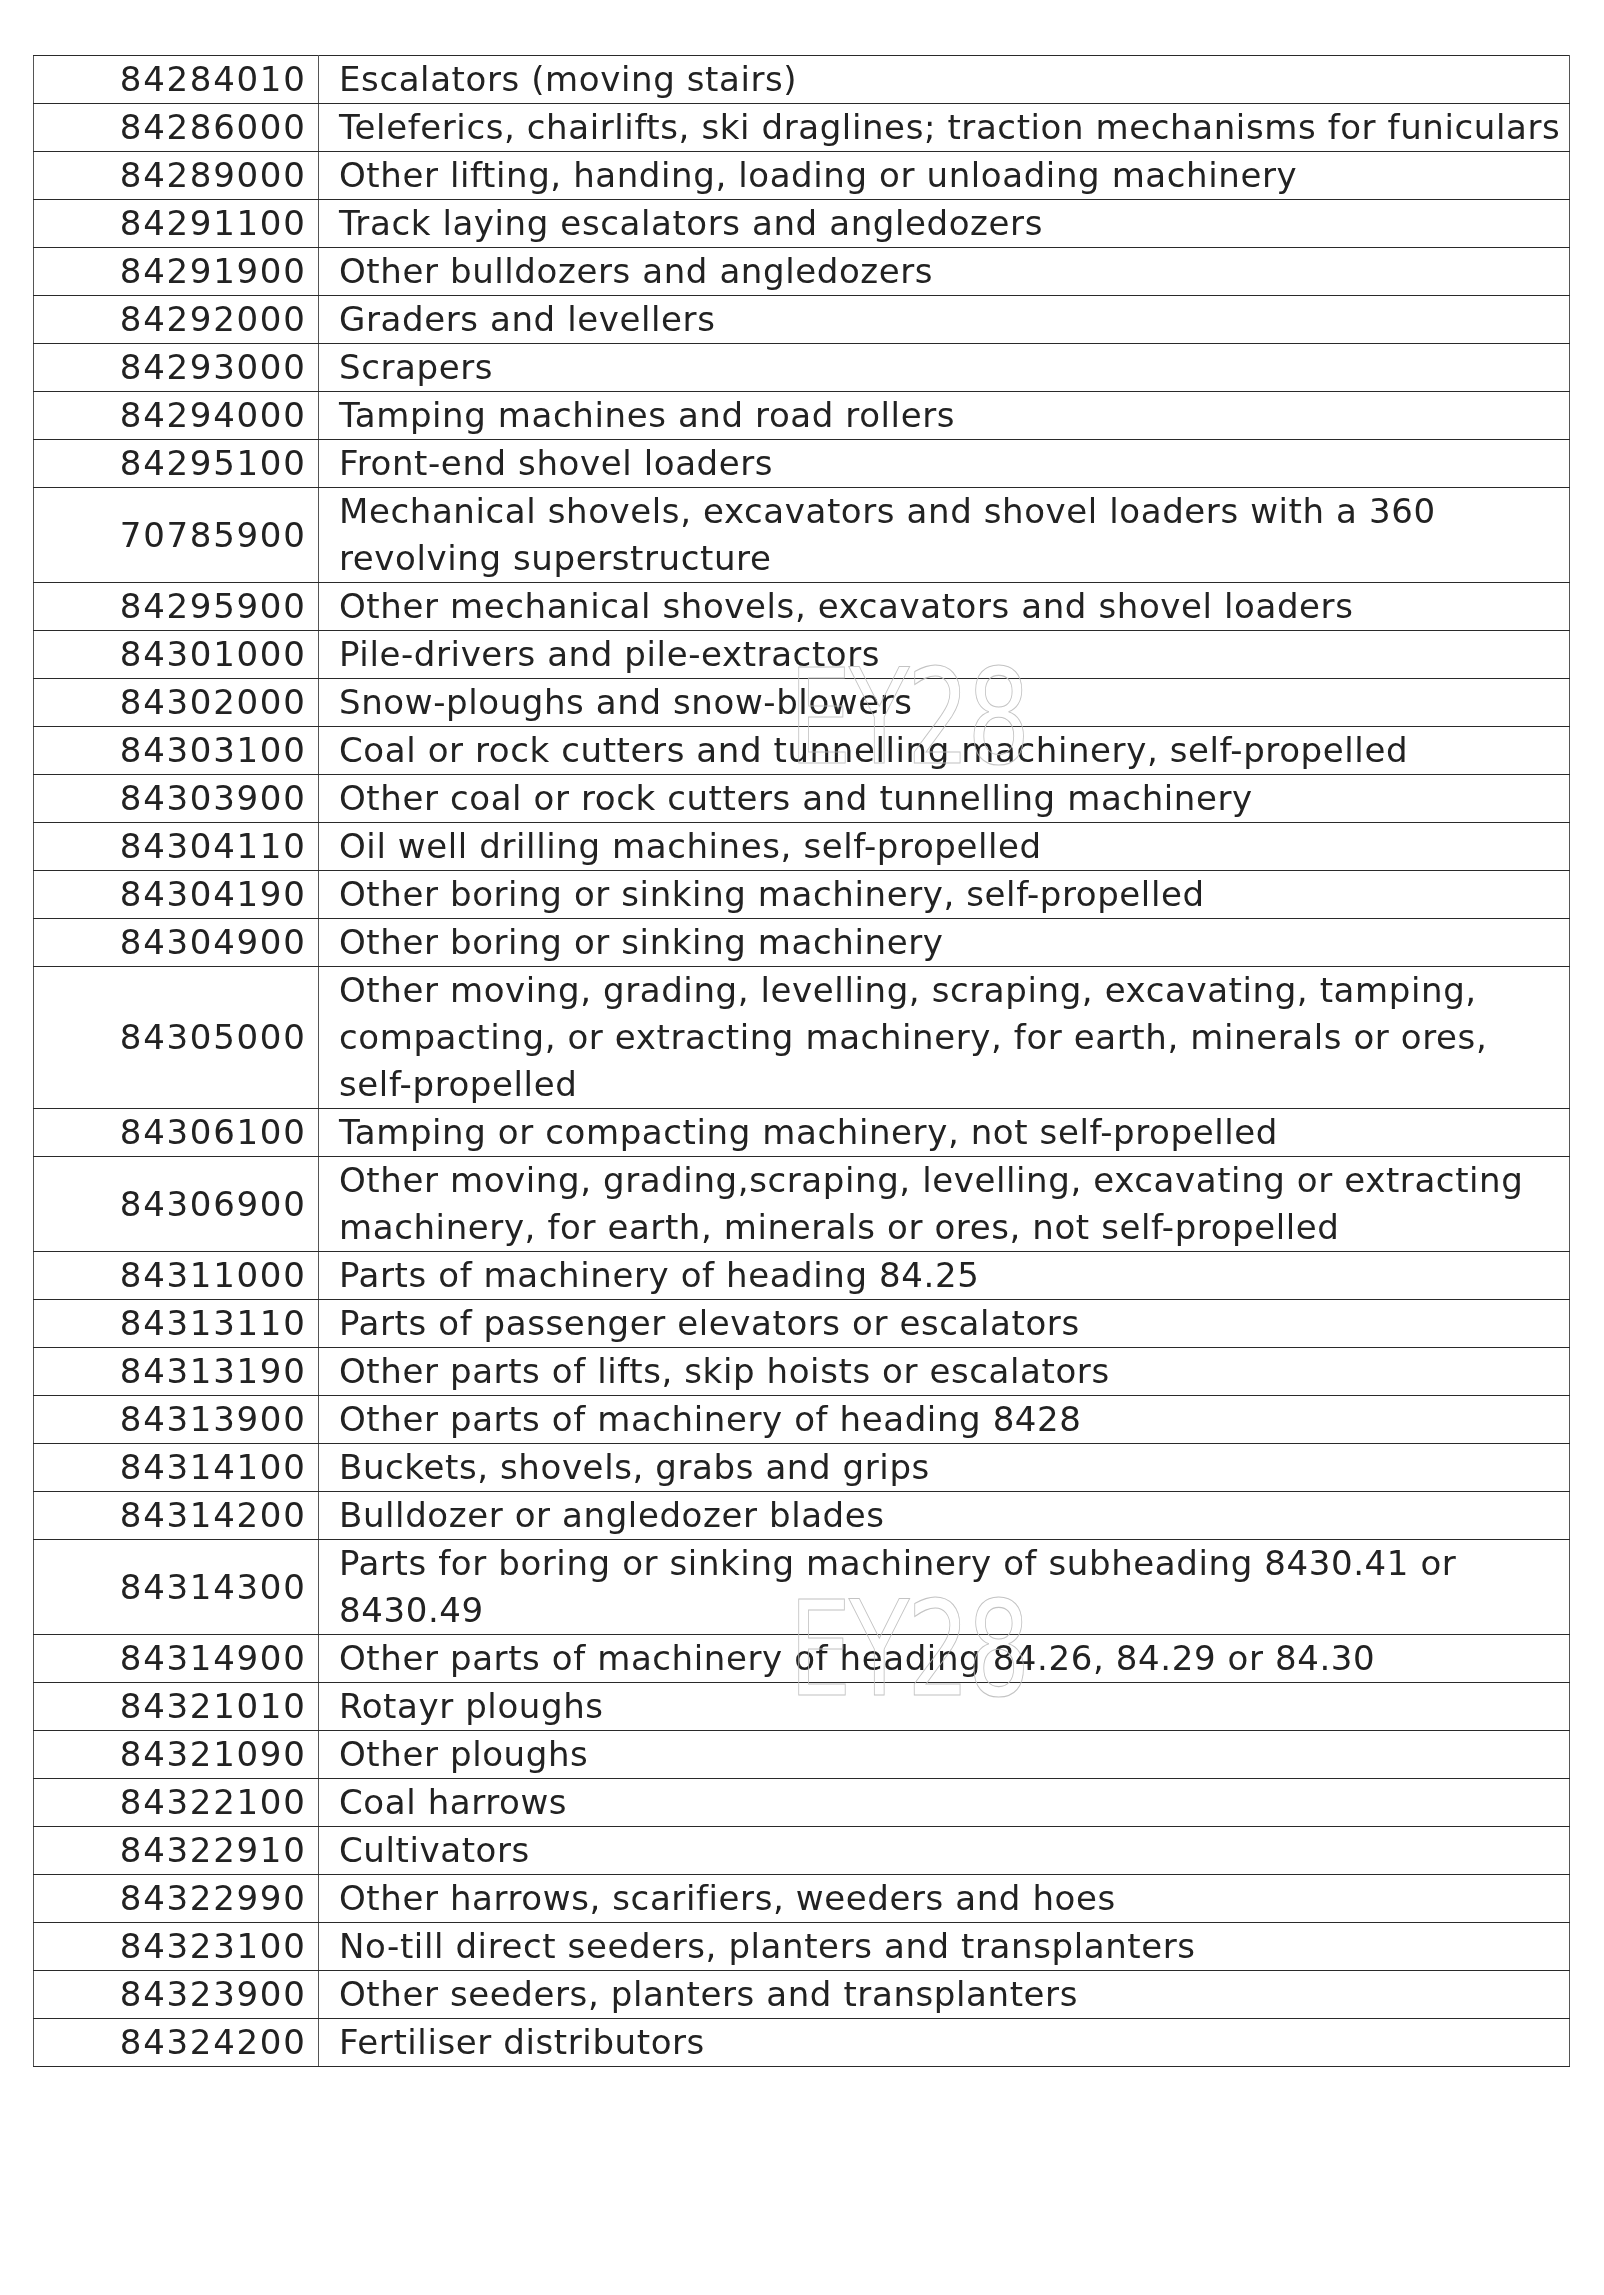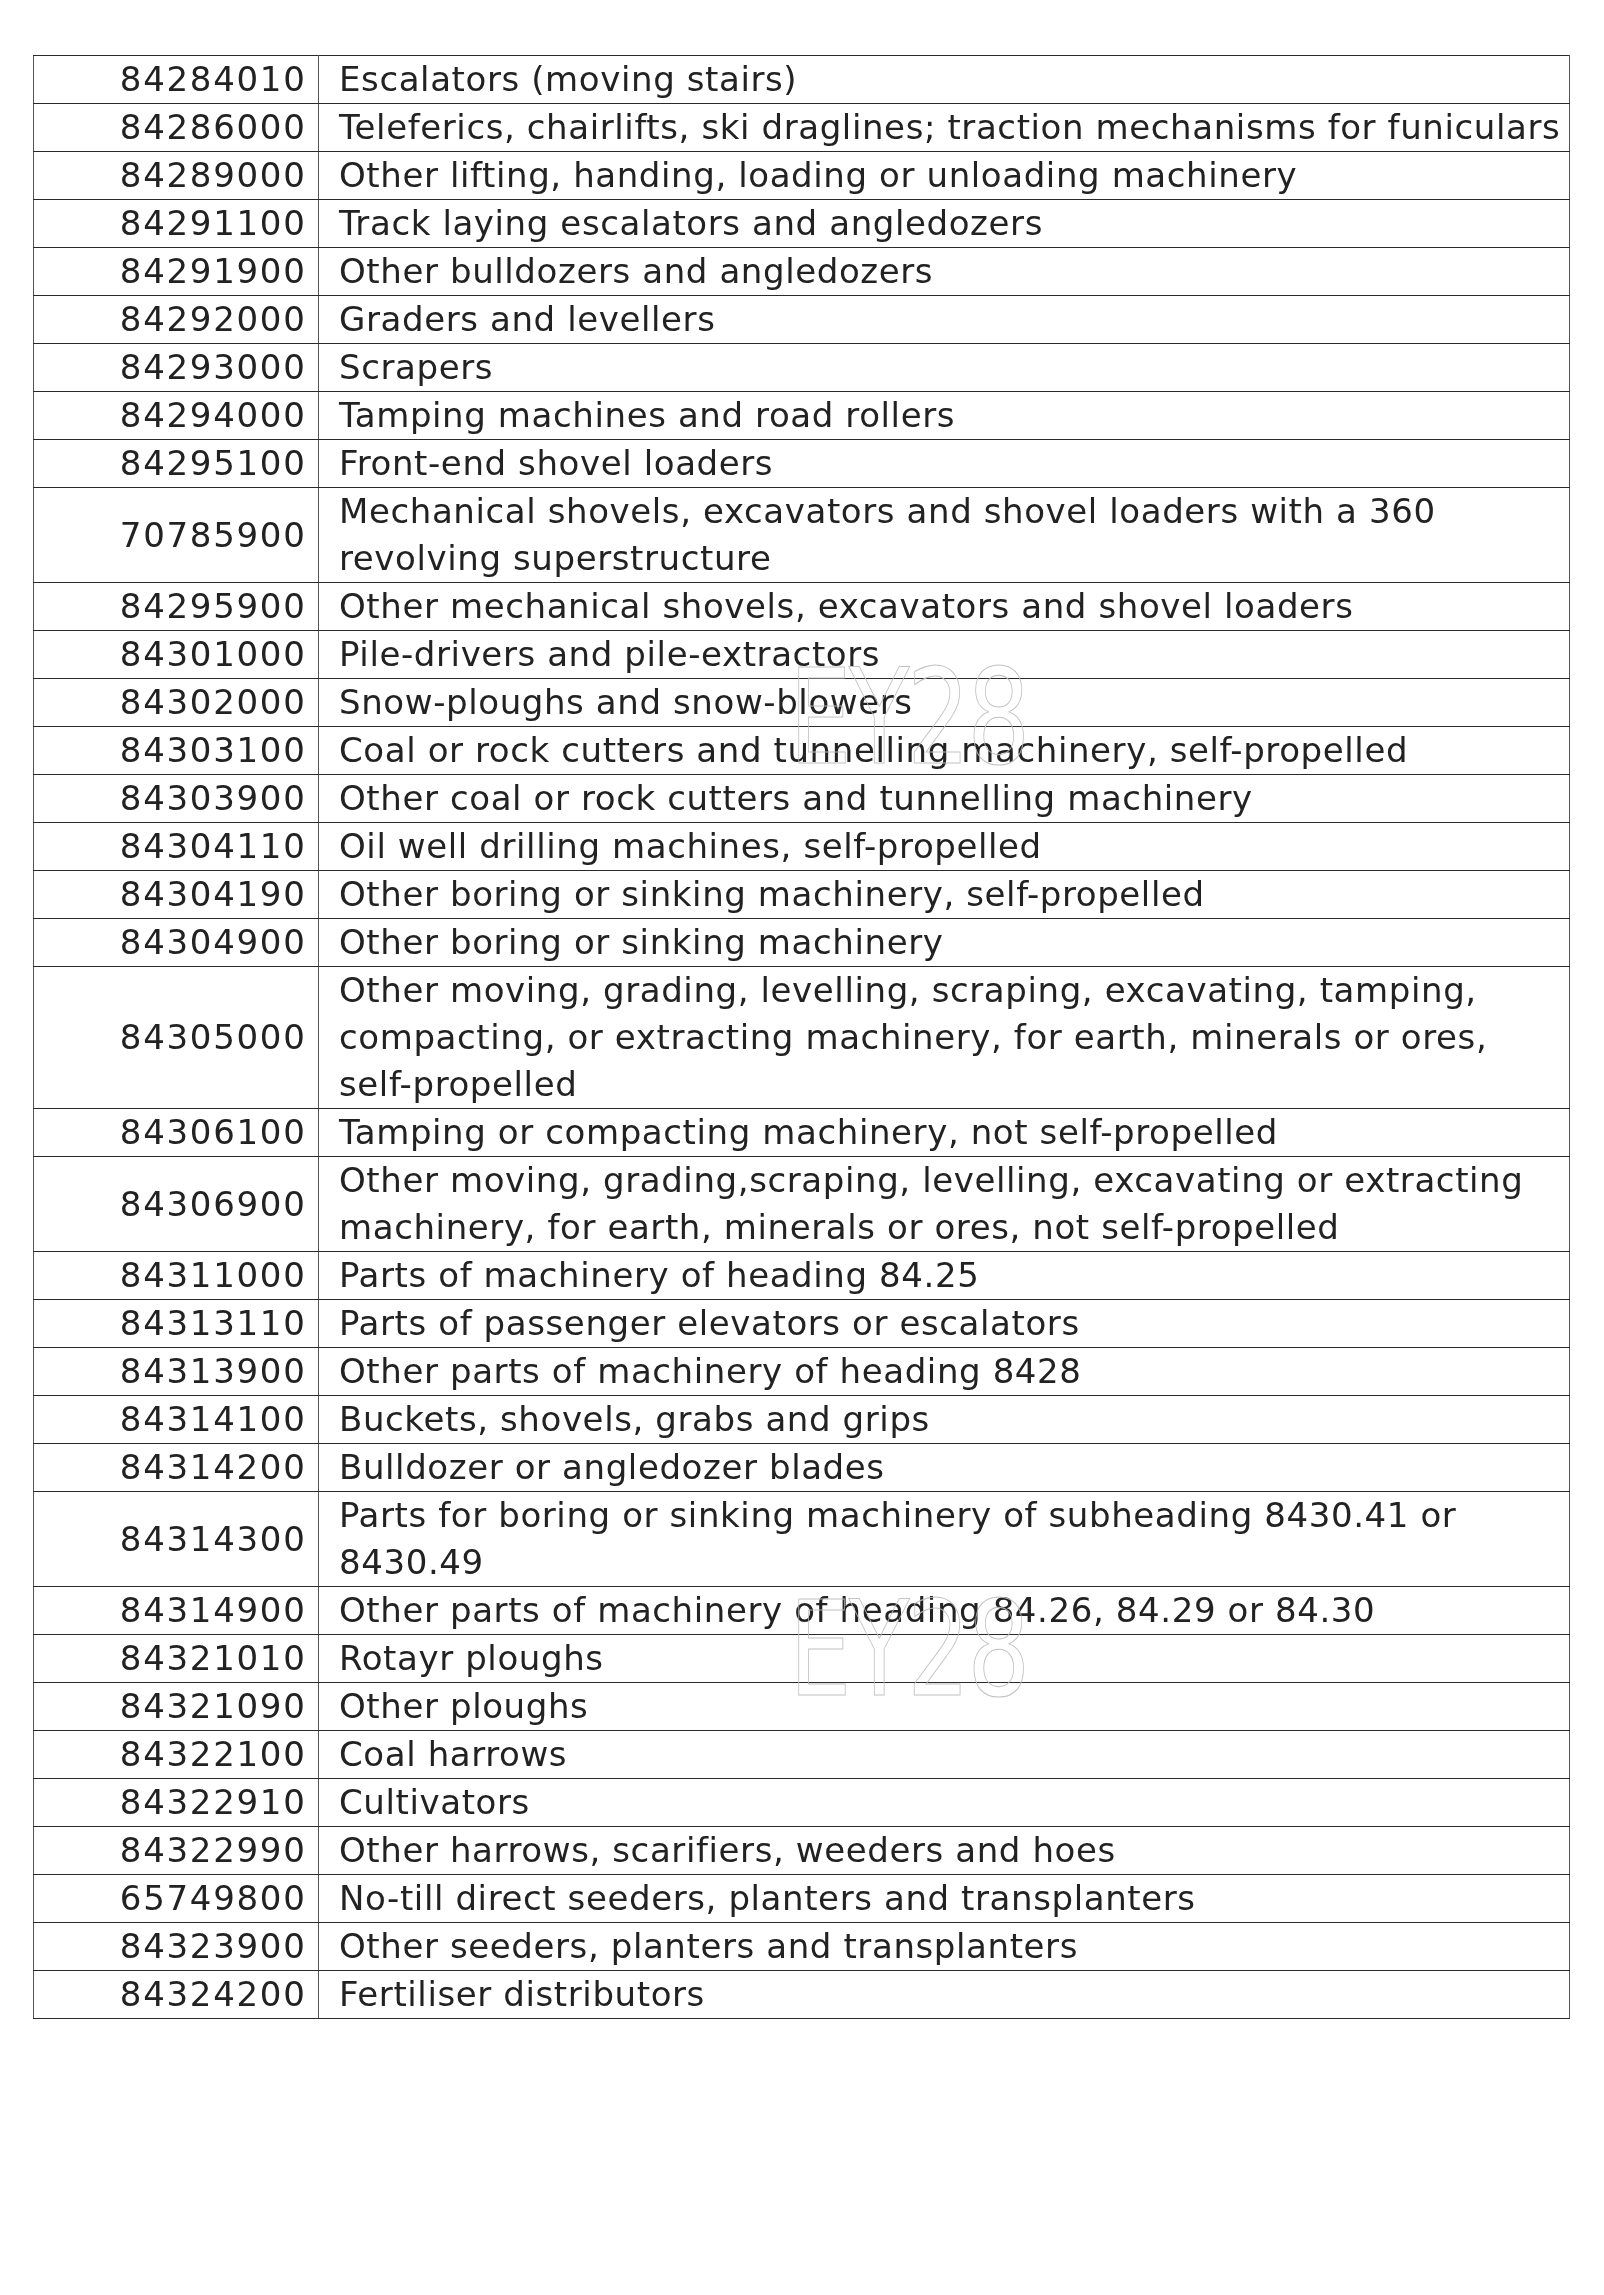--- a/index.html
+++ b/index.html
@@ -163,20 +163,24 @@
         </tr>
         <tr>
           <td class="code">84311000</td>
           <td class="desc">Parts of machinery of heading 84.25</td>
         </tr>
         <tr>
           <td class="code">84313110</td>
           <td class="desc">Parts of passenger elevators or escalators</td>
         </tr>
         <tr>
+          <td class="code">84313190</td>
+          <td class="desc">Other parts of lifts, skip hoists or escalators</td>
+        </tr>
+        <tr>
           <td class="code">84313900</td>
           <td class="desc">Other parts of machinery of heading 8428</td>
         </tr>
         <tr>
           <td class="code">84314100</td>
           <td class="desc">Buckets, shovels, grabs and grips</td>
         </tr>
         <tr>
           <td class="code">84314200</td>
           <td class="desc">Bulldozer or angledozer blades</td>
@@ -203,21 +207,21 @@
         </tr>
         <tr>
           <td class="code">84322910</td>
           <td class="desc">Cultivators</td>
         </tr>
         <tr>
           <td class="code">84322990</td>
           <td class="desc">Other harrows, scarifiers, weeders and hoes</td>
         </tr>
         <tr>
-          <td class="code">65749800</td>
+          <td class="code">84323100</td>
           <td class="desc">No-till direct seeders, planters and transplanters</td>
         </tr>
         <tr>
           <td class="code">84323900</td>
           <td class="desc">Other seeders, planters and transplanters</td>
         </tr>
         <tr>
           <td class="code">84324200</td>
           <td class="desc">Fertiliser distributors</td>
         </tr>

